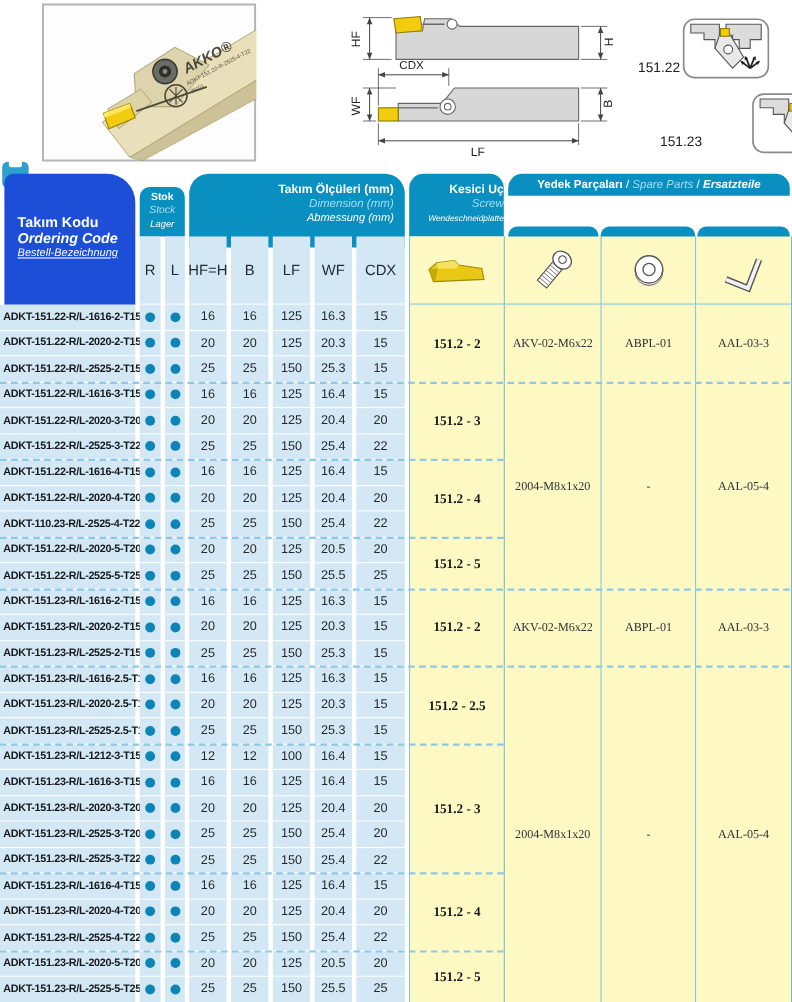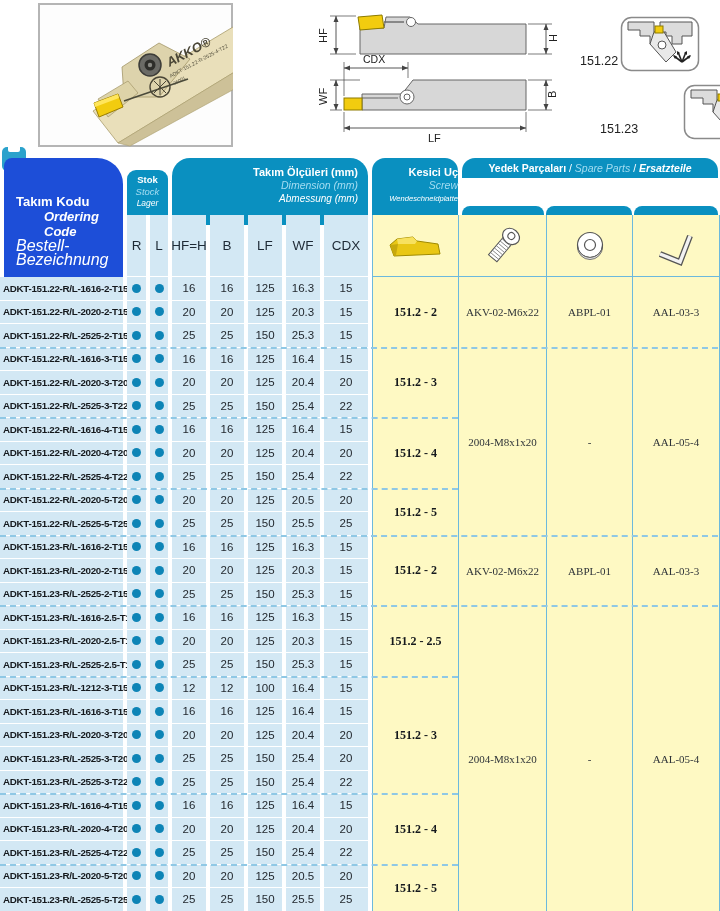--- a/index.html
+++ b/index.html
@@ -12,22 +12,22 @@
   .variant{position:absolute;display:flex;align-items:flex-end;}
   .variant-label{font-size:12.5px;color:#222;width:40px;text-align:left;padding-bottom:4px;}
   .variant-svg{width:80px;height:56px;}
 
   
   .bookmark{position:absolute;left:2px;top:147px;width:24px;height:24px;background:#2ba2cc;border-radius:5px;}
   .bookmark .tab{position:absolute;left:6px;top:-4px;width:12px;height:9px;background:#fff;border-radius:2px;}
   .code-box{position:absolute;left:4px;top:158px;width:119px;height:119px;background:#1d4ed8;
             border-radius:8px 26px 0 0;color:#fff;box-sizing:border-box;padding:36px 0 0 12px;}
   .code-box .l1{font-size:13px;font-weight:bold;line-height:15px;}
-  .code-box .l2{font-size:13px;font-weight:bold;font-style:italic;line-height:15px;margin-left:28px;}
-  .code-box .l3{font-size:16px;font-style:italic;line-height:14px;}
+  .code-box .l2{font-size:13px;font-weight:bold;font-style:italic;line-height:15px;}
+  .code-box .l3{font-size:10px;font-style:italic;line-height:14px;text-decoration:underline;}
 
   .bubble{position:absolute;background:#0a90c0;color:#fff;box-sizing:border-box;}
   .stok-bubble{left:127px;top:170px;width:41px;height:45px;border-radius:9px 9px 0 0;text-align:center;padding-top:4px;}
   .stok-bubble .t1{font-size:9.5px;font-weight:bold;line-height:12px;}
   .stok-bubble .t2{font-size:9.5px;font-style:italic;color:#a3dcf1;line-height:12px;}
   .stok-bubble .t3{font-size:8.5px;font-style:italic;line-height:11px;}
 
   .dim-bubble{left:172px;top:158px;width:196px;height:67px;border-radius:18px 18px 0 0;
               text-align:right;padding:7px 10px 0 0;}
   .h-l1{font-size:11px;font-weight:bold;line-height:14px;}
@@ -379,21 +379,21 @@
           <span class="dot"></span>
         </div>
         <div class="lcell">
           <span class="dot"></span>
         </div>
         <div class="lcell num-cell">20</div>
         <div class="lcell num-cell">20</div>
         <div class="lcell num-cell">125</div>
         <div class="lcell num-cell">20.4</div>
         <div class="lcell num-cell">20</div>
-        <div class="lcell code-cell">ADKT-151.22-R/L-2525-4-T22</div>
+        <div class="lcell code-cell">ADKT-110.23-R/L-2525-4-T22</div>
         <div class="lcell">
           <span class="dot"></span>
         </div>
         <div class="lcell">
           <span class="dot"></span>
         </div>
         <div class="lcell num-cell">25</div>
         <div class="lcell num-cell">25</div>
         <div class="lcell num-cell">150</div>
         <div class="lcell num-cell">25.4</div>

